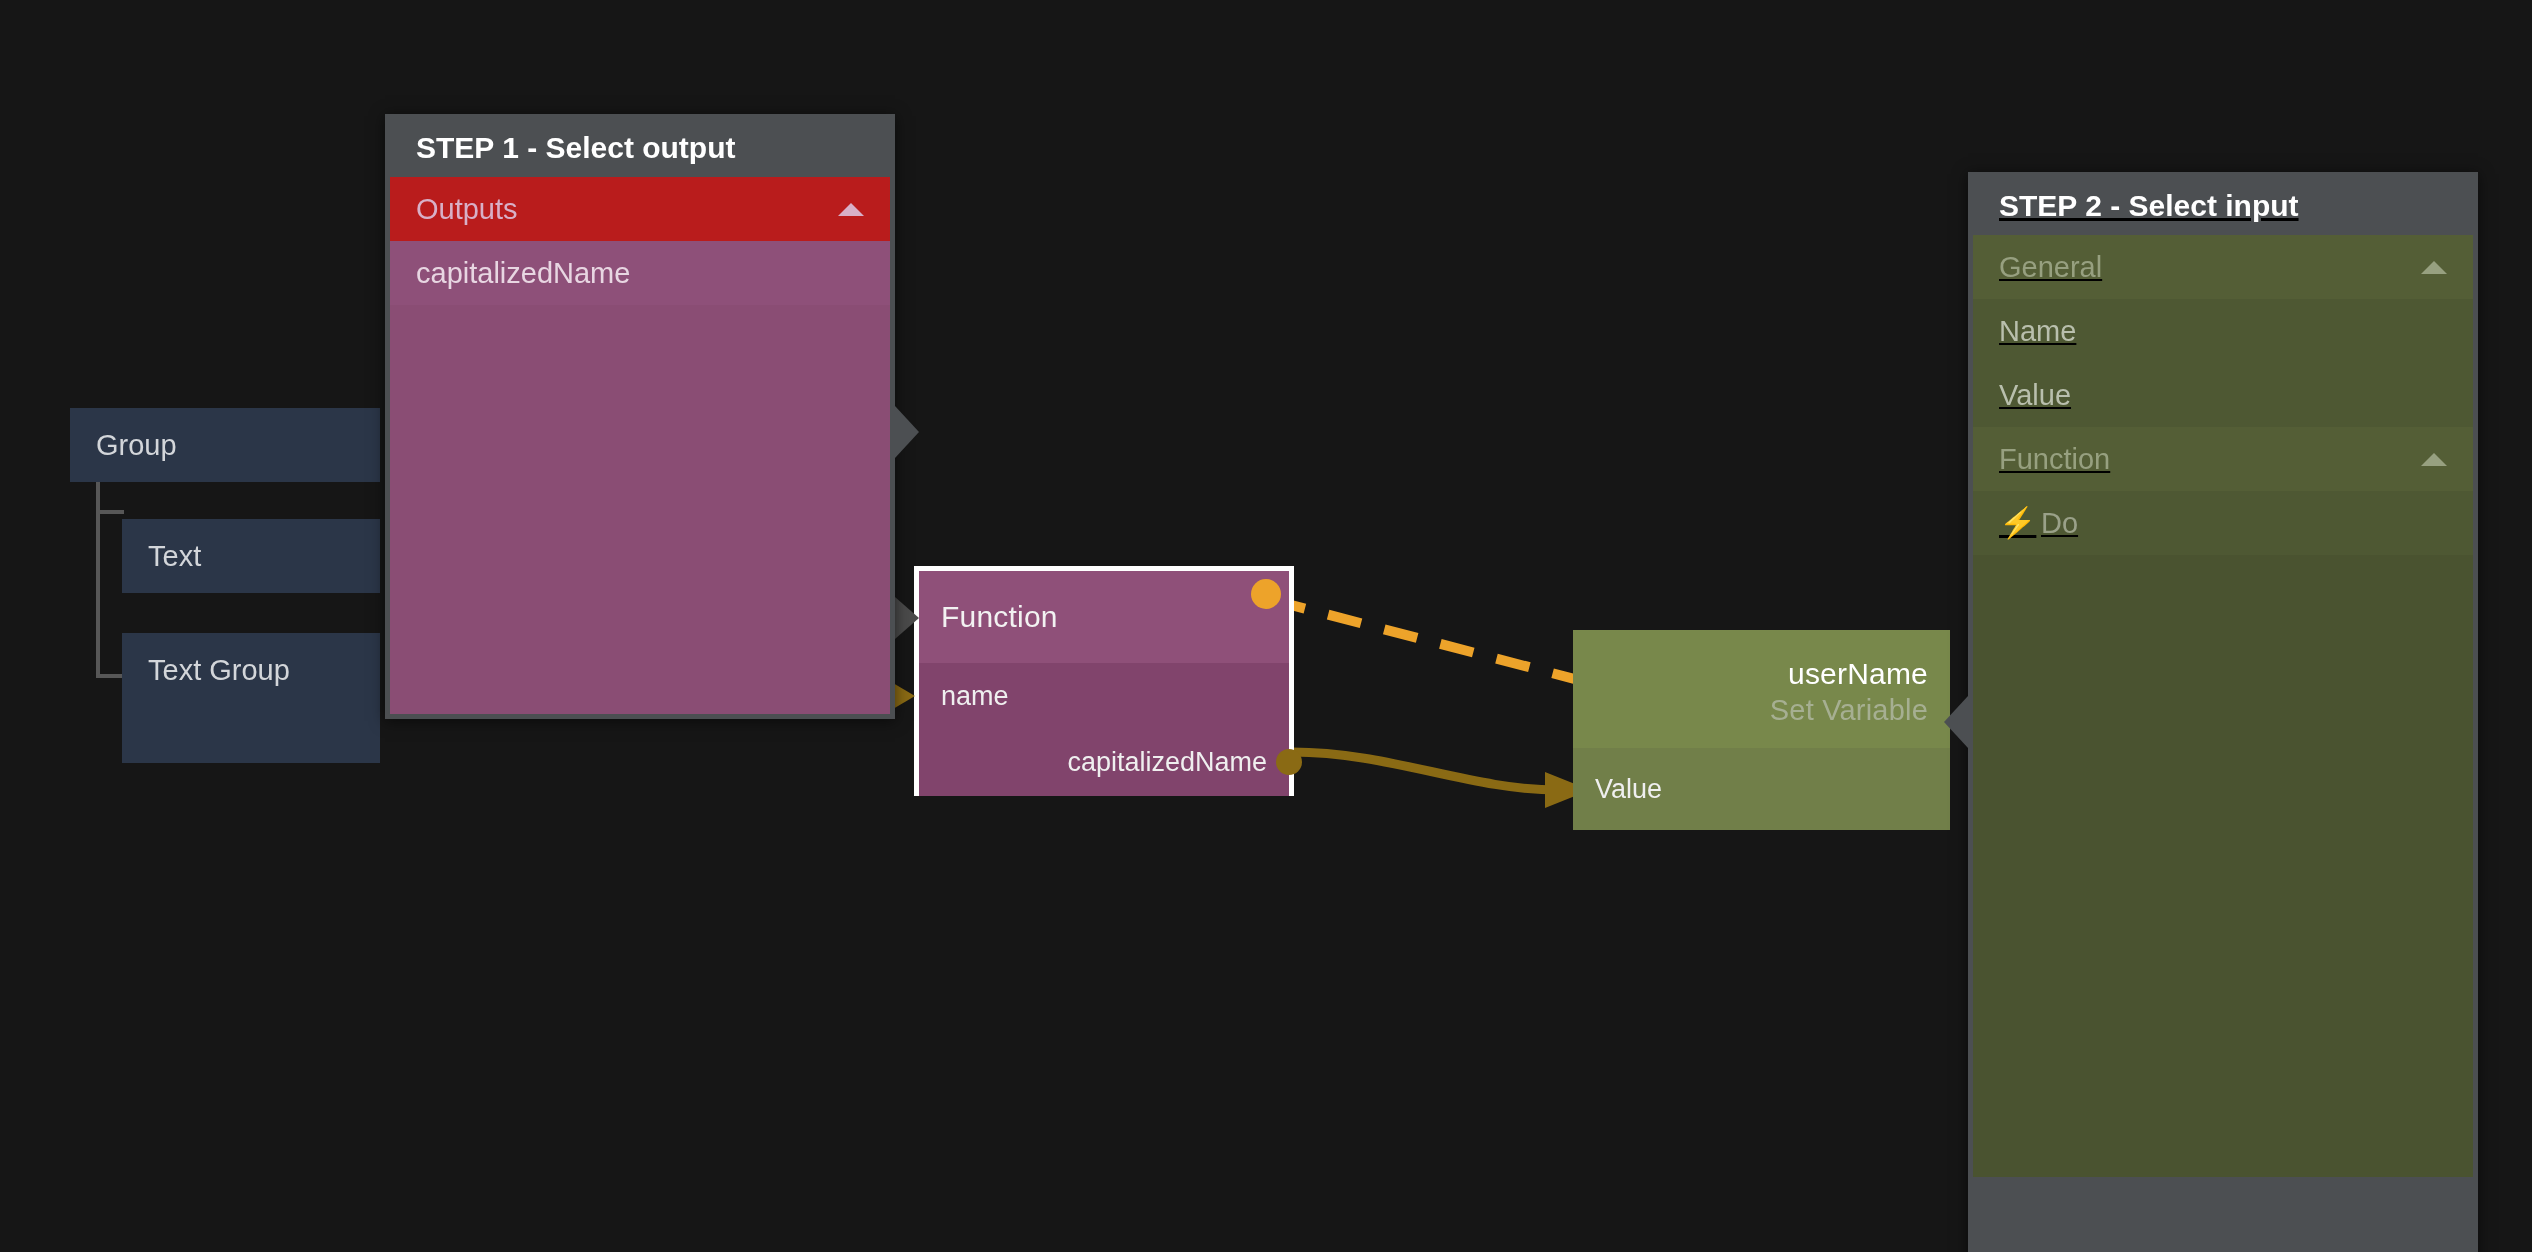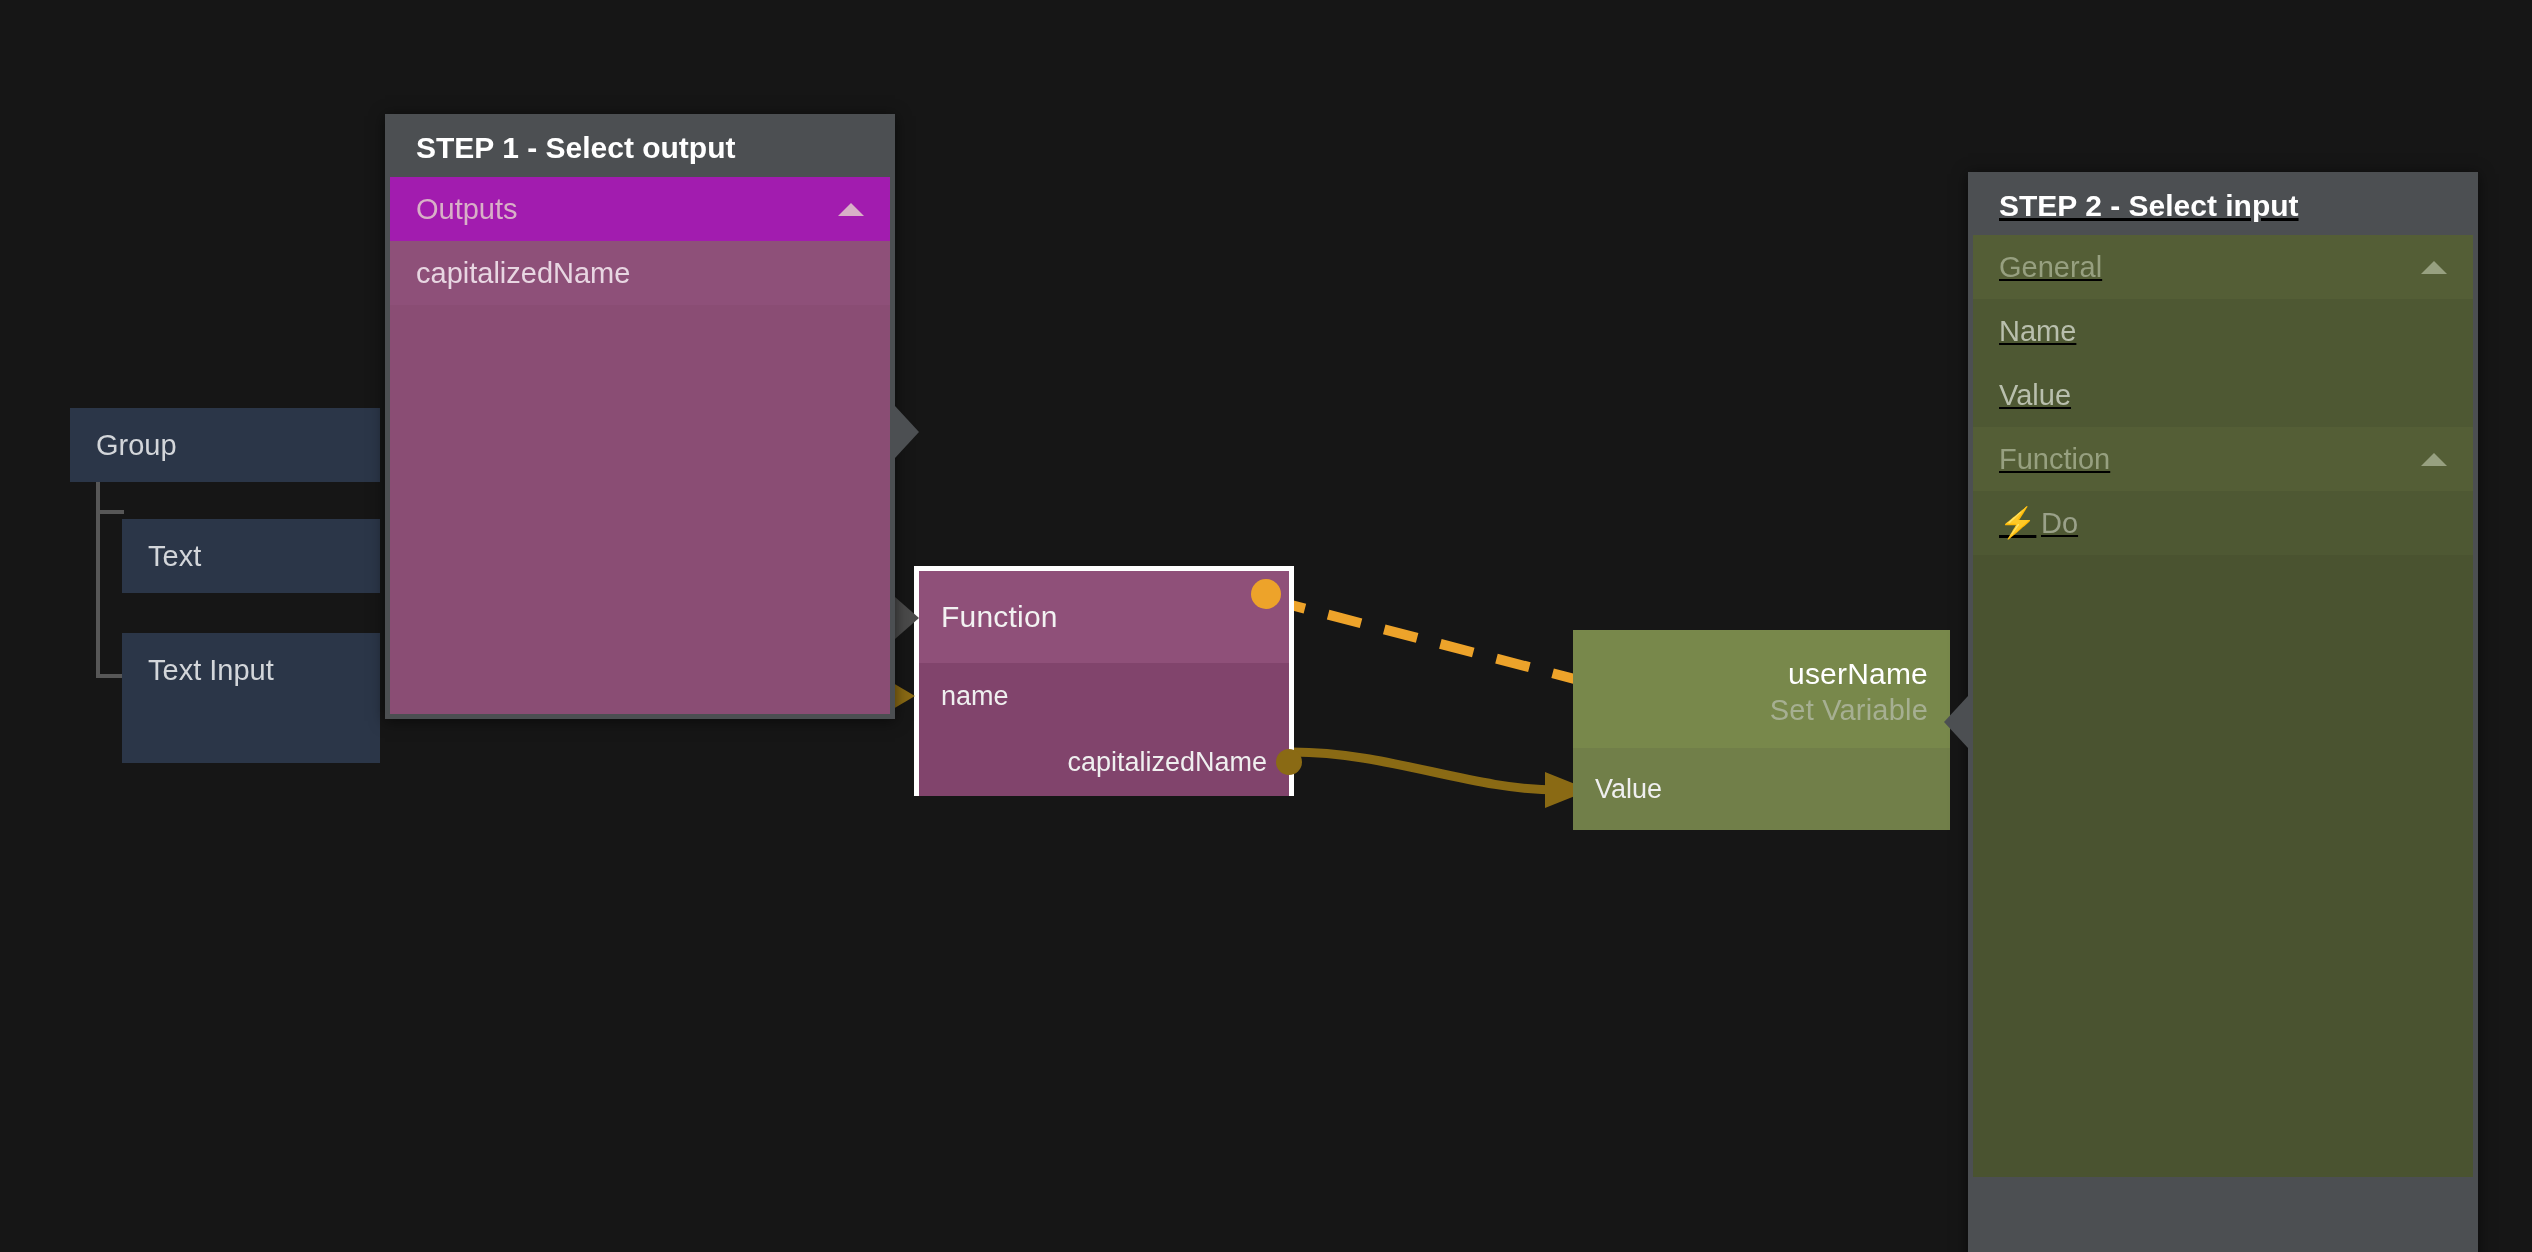--- a/index.html
+++ b/index.html
@@ -189,21 +189,21 @@
     width: 26px;
     margin-right: 16px;
     font-size: 30px;
     line-height: 1;
   }
 
   
   #step1 { left: 385px; top: 114px; width: 510px; height: 605px; }
   #step1 .panel-title { height: 58px; background: #4c4f52; }
   #step1 .panel-list { background: #8a4d74; height: 537px; }
-  #step1 .section-head { height: 64px; background: #a21caf; color: #d8b0c7; }
+  #step1 .section-head { height: 64px; background: #b91c1c; color: #d8b0c7; }
   #step1 .list-item { height: 64px; background: #8e5079; color: #e8d6e2; }
 
   
   #step2 { left: 1968px; top: 172px; width: 510px; height: 1112px; text-decoration: underline; }
   #step2 .panel-title { height: 58px; background: #4c4f52; }
   #step2 .panel-list { background: #4a5330; height: 942px; }
   #step2 .section-head { height: 64px; background: #545e36; color: #97a080; gap: 32px; }
   #step2 .list-item { height: 64px; background: #4e5833; color: #b9bfad; }
   #step2 .list-item.action { color: #9aa189; }
 
@@ -245,21 +245,21 @@
   <div class="tree-line" style="left:96px; top:510px; width:28px; height:4px;"></div>
   <div class="tree-line" style="left:96px; top:674px; width:28px; height:4px;"></div>
 
   <div class="blue-node" id="node-group">
     <span class="bn-label">Group</span>
   </div>
   <div class="blue-node" id="node-text">
     <span class="bn-label">Text</span>
   </div>
   <div class="blue-node" id="node-textinput">
-    <span class="bn-label">Text Input</span>
+    <span class="bn-label">Text Group</span>
   </div>
 
   <div class="node" id="node-function">
     <div class="exec-in-tri"></div>
     <div class="exec-out-dot"></div>
     <div class="node-head">
       <span>Function</span>
     </div>
     <div class="node-body">
       <div class="port-row in">

